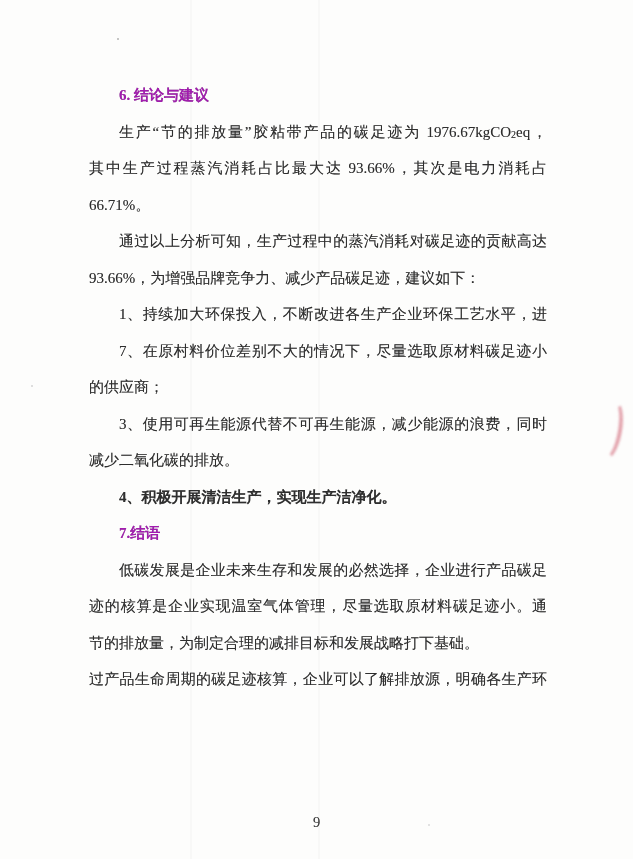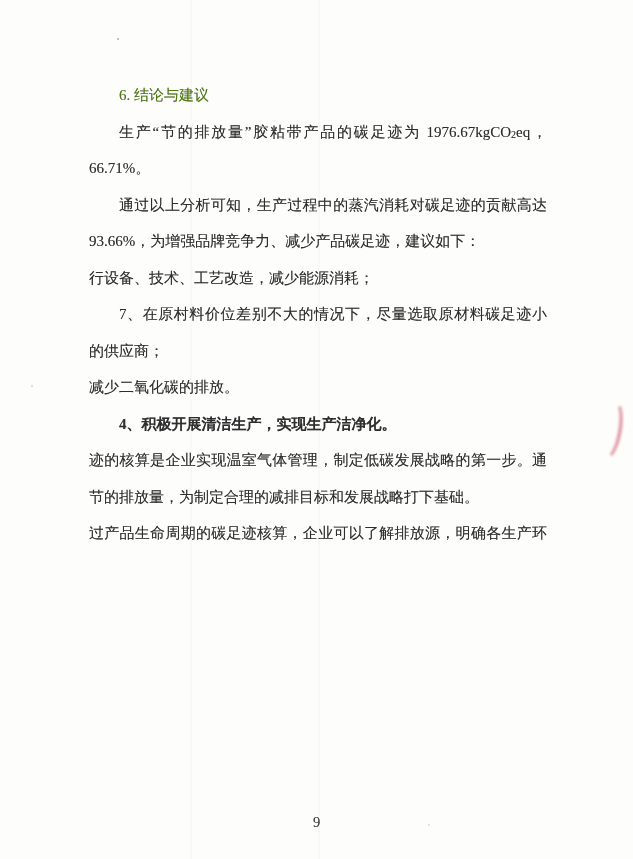--- a/index.html
+++ b/index.html
@@ -24,21 +24,21 @@
   .ln {
     height: 36.5px;
     line-height: 36.5px;
     text-align: justify;
     white-space: nowrap;
   }
   .j  { text-align-last: justify; }
   .ij { text-indent: 2em; text-align-last: justify; }
   .pl { text-align-last: left; }
   .ip { text-indent: 2em; text-align-last: left; font-weight: bold; }
-  .h  { text-indent: 2em; text-align-last: left; font-weight: 400; color: #4d7c0f; }
+  .h  { text-indent: 2em; text-align-last: left; font-weight: 700; color: #a21caf; }
   .sub {
     font-size: 10px;
     vertical-align: -1px;
   }
   .pageno {
     position: absolute;
     left: 0; right: 0; top: 814px;
     text-align: center;
     font-size: 14.5px;
     color: #3a3a3a;
@@ -67,29 +67,33 @@
 </style>
 </head>
 <body>
 
 <div class="scan-streak" style="left:190px"></div>
 <div class="scan-streak" style="left:318px"></div>
 
 <div class="doc">
   <div class="ln h">6. 结论与建议</div>
   <div class="ln ij"><span>生产“节的排放量”胶粘带产品的碳足迹为 1976.67kgCO</span><span class="sub">2</span><span>eq，</span></div>
+  <div class="ln j">其中生产过程蒸汽消耗占比最大达 93.66%，其次是电力消耗占</div>
   <div class="ln pl">66.71%。</div>
   <div class="ln ij">通过以上分析可知，生产过程中的蒸汽消耗对碳足迹的贡献高达</div>
   <div class="ln pl">93.66%，为增强品牌竞争力、减少产品碳足迹，建议如下：</div>
-  <div class="ln pl">行设备、技术、工艺改造，减少能源消耗；</div>
+  <div class="ln ij">1、持续加大环保投入，不断改进各生产企业环保工艺水平，进</div>
   <div class="ln ij">7、在原村料价位差别不大的情况下，尽量选取原材料碳足迹小</div>
   <div class="ln pl">的供应商；</div>
+  <div class="ln ij">3、使用可再生能源代替不可再生能源，减少能源的浪费，同时</div>
   <div class="ln pl">减少二氧化碳的排放。</div>
   <div class="ln ip">4、积极开展清洁生产，实现生产洁净化。</div>
-  <div class="ln j">迹的核算是企业实现温室气体管理，制定低碳发展战略的第一步。通</div>
+  <div class="ln h">7.结语</div>
+  <div class="ln ij">低碳发展是企业未来生存和发展的必然选择，企业进行产品碳足</div>
+  <div class="ln j">迹的核算是企业实现温室气体管理，尽量选取原材料碳足迹小。通</div>
   <div class="ln pl">节的排放量，为制定合理的减排目标和发展战略打下基础。</div>
   <div class="ln j">过产品生命周期的碳足迹核算，企业可以了解排放源，明确各生产环</div>
 </div>
 
 <div class="red-mark"></div>
 <div class="speck s1"></div>
 <div class="speck s2"></div>
 <div class="speck s3"></div>
 
 <div class="pageno">9</div>

